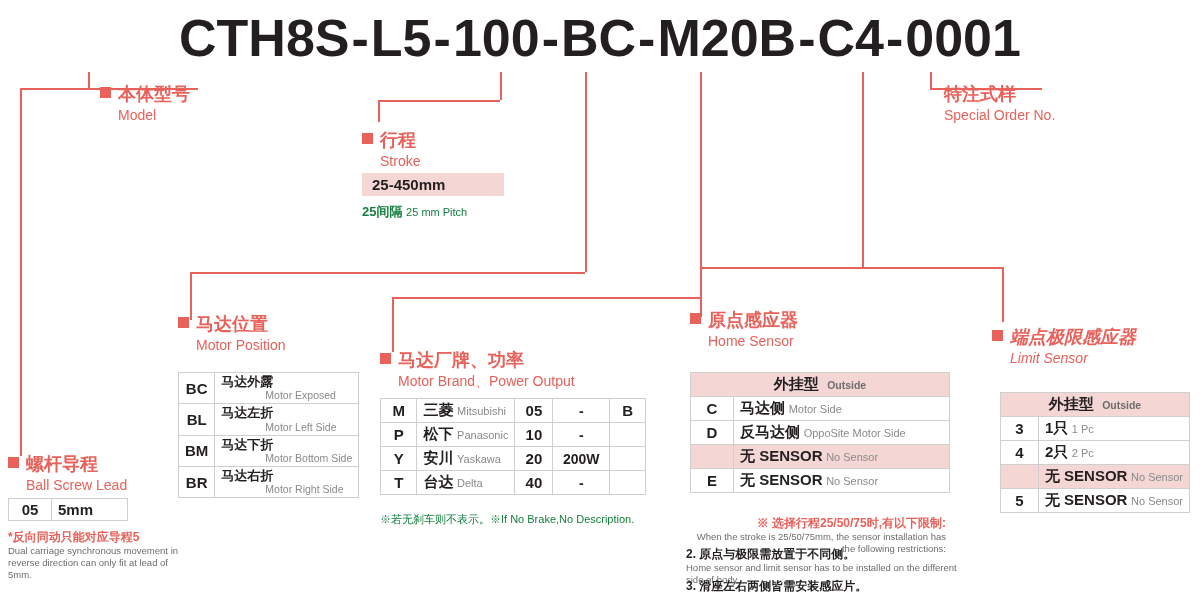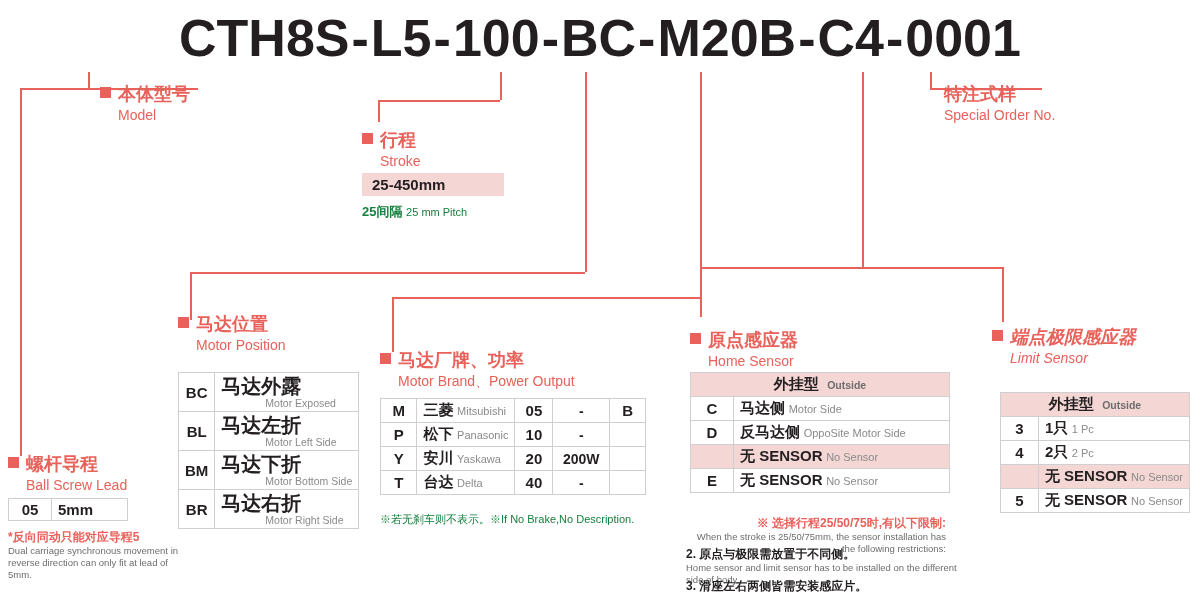--- a/index.html
+++ b/index.html
@@ -53,21 +53,21 @@
     position:absolute;border-collapse:collapse;
     font-size:13px;color:#231f20;background:#fff;
   }
   table.t td{
     border:1px solid #cfcfcf;
     padding:2px 6px;
     vertical-align:middle;
     white-space:nowrap;
   }
   td.key{font-weight:bold;font-size:15px;text-align:center;width:30px;}
-  .cn2{font-size:20px;font-weight:bold;display:block;line-height:1.1;}
+  .cn2{font-size:13px;font-weight:bold;display:block;line-height:1.1;}
   .en2{font-size:10.5px;color:#8a8a8a;display:block;line-height:1.15;padding-left:44px;}
   .inlinecn{font-size:15px;font-weight:bold;}
   .inlineen{font-size:11px;color:#8a8a8a;}
   tr.pink td{background:#f4d7d4;}
   td.hdrow{background:#f4d7d4;text-align:center;font-weight:bold;font-size:15px;margin-top:6px;}
   td.ctr{text-align:center;}
 
   .footnote{position:absolute;font-size:11px;line-height:1.25;white-space:nowrap;}
   .footnote .r{color:#e8615a;font-weight:bold;font-size:12px;}
   .footnote .g{color:#6d6d6d;font-size:9.5px;}
@@ -215,21 +215,21 @@
       <td class="key">40</td>
       <td class="ctr" style="font-weight:bold;font-size:14px;">-</td>
       <td class="key"></td>
     </tr>
   </tbody>
     </table>
   <div class="note" style="left:380px;top:512px;font-size:11px;">
     <span>※若无刹车则不表示。※If No Brake,No Description.</span>
   </div>
 
-  <div class="hd" style="left:690px;top:328px;">
+  <div class="hd" style="left:690px;top:308px;">
     <span class="sq"></span><span class="cn">原点感应器</span>
     <span class="en">Home Sensor</span>
   </div>
   <table class="t" style="left:690px;top:372px;width:260px;">
     <tbody>
         <tr>
       <td class="hdrow" colspan="2">
         <span>外挂型</span>&nbsp;&nbsp;<span class="small-gray">Outside</span>
       </td>
     </tr>

